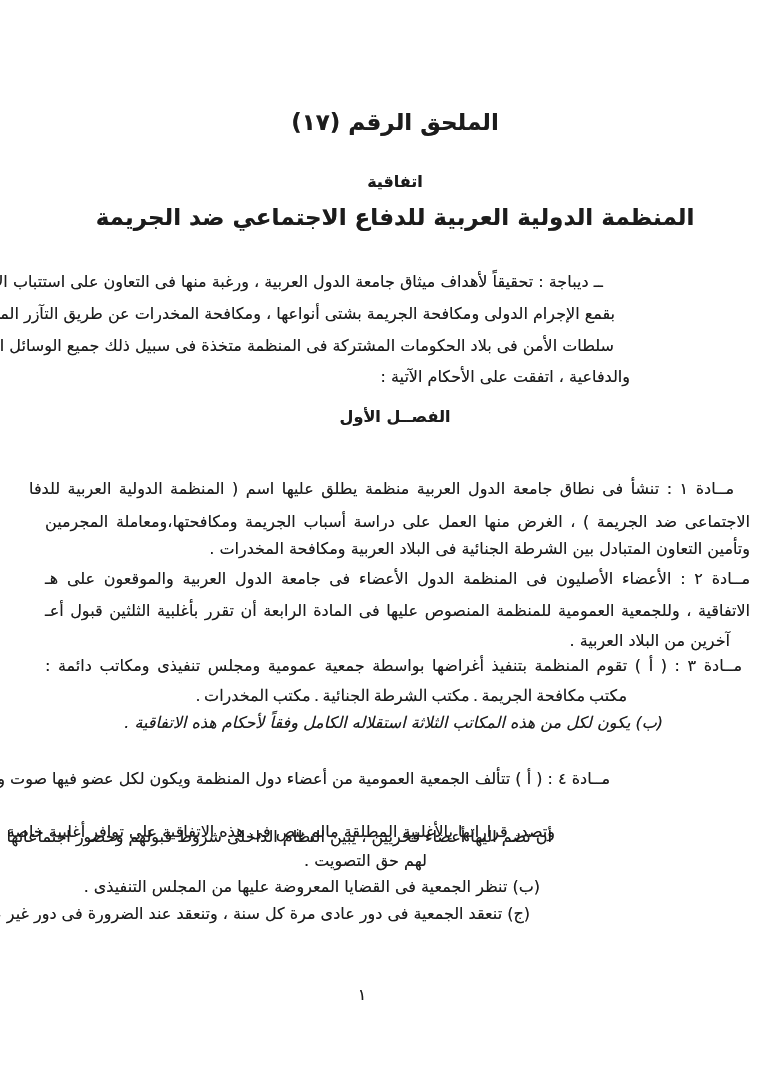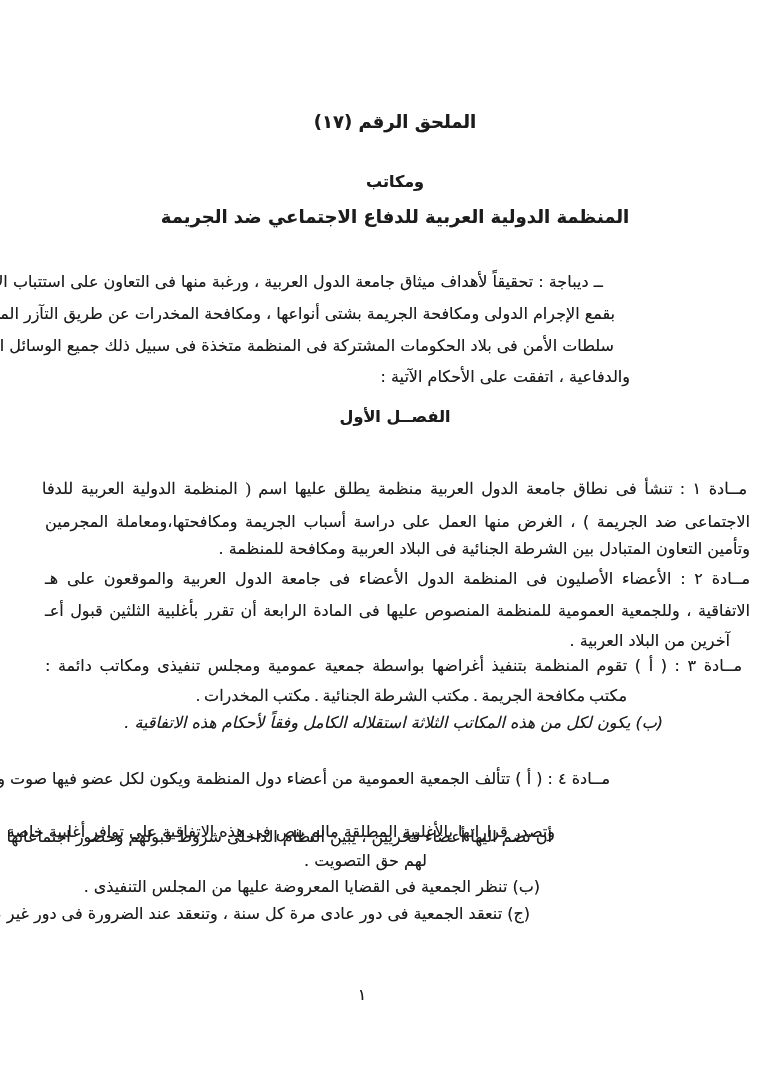--- a/index.html
+++ b/index.html
@@ -21,41 +21,41 @@
     color:#1c1c1c;
     text-shadow:0 0 .4px rgba(0,0,0,.5);
   }
   .jf{
     text-align:justify;
     text-align-last:justify;
     text-justify:inter-word;
   }
   .bold{font-weight:bold;}
   .ctr{left:28px;right:0;text-align:center;}
-  .t17{font-size:18px;line-height:24px;}
+  .t17{font-size:23px;line-height:24px;}
 </style>
 </head>
 <body>
 
 <div class="page">
 
   <div class="ln ctr bold t17" style="top:110px;">الملحق الرقم (١٧)</div>
-  <div class="ln ctr bold" style="top:171px;">ومكاتب</div>
+  <div class="ln ctr bold" style="top:171px;">اتفاقية</div>
   <div class="ln ctr bold t17" style="top:205px;">المنظمة الدولية العربية للدفاع الاجتماعي ضد الجريمة</div>
 
   <div class="ln jf" style="top:271px;right:159px;width:558px;">ــ ديباجة : تحقيقاً لأهداف ميثاق جامعة الدول العربية ، ورغبة منها فى التعاون على استتباب الأ</div>
   <div class="ln jf" style="top:303px;right:147px;width:570px;">بقمع الإجرام الدولى ومكافحة الجريمة بشتى أنواعها ، ومكافحة المخدرات عن طريق التآزر المشترك</div>
   <div class="ln jf" style="top:335px;right:148px;width:569px;">سلطات الأمن فى بلاد الحكومات المشتركة فى المنظمة متخذة فى سبيل ذلك جميع الوسائل العملية والوقا</div>
   <div class="ln" style="top:366px;right:132px;">والدفاعية ، اتفقت على الأحكام الآتية :</div>
 
   <div class="ln ctr bold" style="top:406px;">الفصــل الأول</div>
 
-  <div class="ln jf" style="top:478px;right:15px;width:705px;font-family:Liberation Serif, serif;">مــادة ١ : تنشأ فى نطاق جامعة الدول العربية منظمة يطلق عليها اسم ( المنظمة الدولية العربية للدفا</div>
+  <div class="ln jf" style="top:478px;right:28px;width:705px;">مــادة ١ : تنشأ فى نطاق جامعة الدول العربية منظمة يطلق عليها اسم ( المنظمة الدولية العربية للدفا</div>
   <div class="ln jf" style="top:511px;right:12px;width:705px;">الاجتماعى ضد الجريمة ) ، الغرض منها العمل على دراسة أسباب الجريمة ومكافحتها،ومعاملة المجرمين</div>
-  <div class="ln" style="top:538px;right:12px;">وتأمين التعاون المتبادل بين الشرطة الجنائية فى البلاد العربية ومكافحة للمنظمة .</div>
+  <div class="ln" style="top:538px;right:12px;">وتأمين التعاون المتبادل بين الشرطة الجنائية فى البلاد العربية ومكافحة المخدرات .</div>
 
   <div class="ln jf" style="top:568px;right:12px;width:705px;">مــادة ٢ : الأعضاء الأصليون فى المنظمة الدول الأعضاء فى جامعة الدول العربية والموقعون على هـ</div>
   <div class="ln jf" style="top:600px;right:12px;width:705px;">الاتفاقية ، وللجمعية العمومية للمنظمة المنصوص عليها فى المادة الرابعة أن تقرر بأغلبية الثلثين قبول أعـ</div>
   <div class="ln" style="top:630px;right:32px;">آخرين من البلاد العربية .</div>
 
   <div class="ln jf" style="top:655px;right:20px;width:697px;">مــادة ٣ : ( أ ) تقوم المنظمة بتنفيذ أغراضها بواسطة جمعية عمومية ومجلس تنفيذى ومكاتب دائمة :</div>
   <div class="ln" style="top:685px;right:135px;font-family:Liberation Serif, serif;">مكتب مكافحة الجريمة . مكتب الشرطة الجنائية . مكتب المخدرات .</div>
   <div class="ln" style="top:712px;right:99px;font-style:italic;">(ب) يكون لكل من هذه المكاتب الثلاثة استقلاله الكامل وفقاً لأحكام هذه الاتفاقية .</div>
 
   <div class="ln jf" style="top:768px;right:152px;width:560px;">مــادة ٤ : ( أ ) تتألف الجمعية العمومية من أعضاء دول المنظمة ويكون لكل عضو فيها صوت وا</div>

